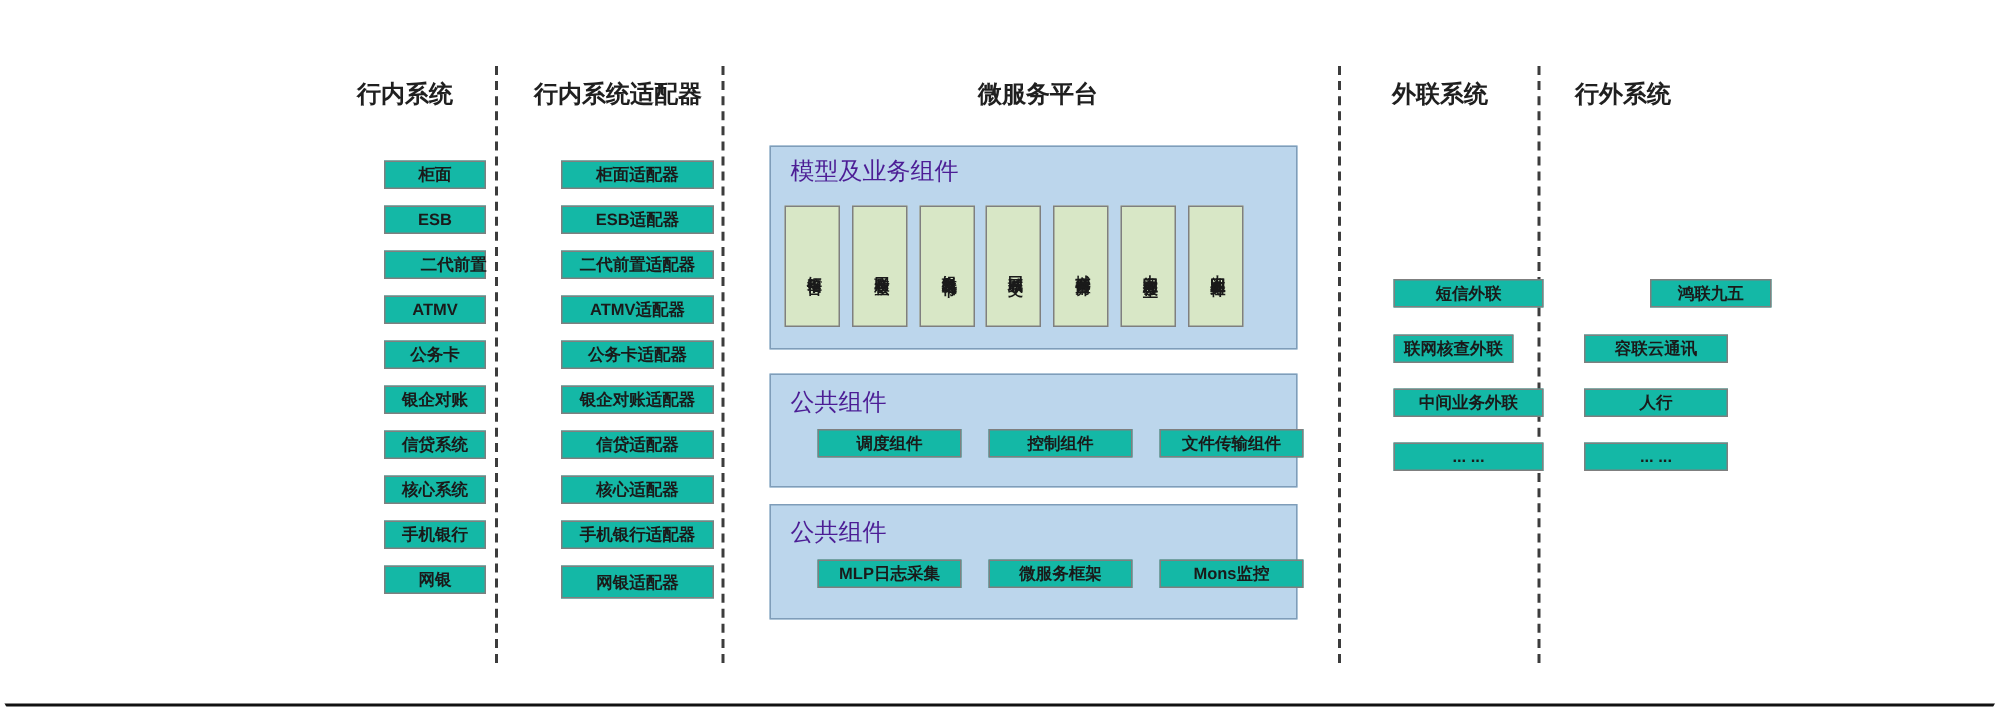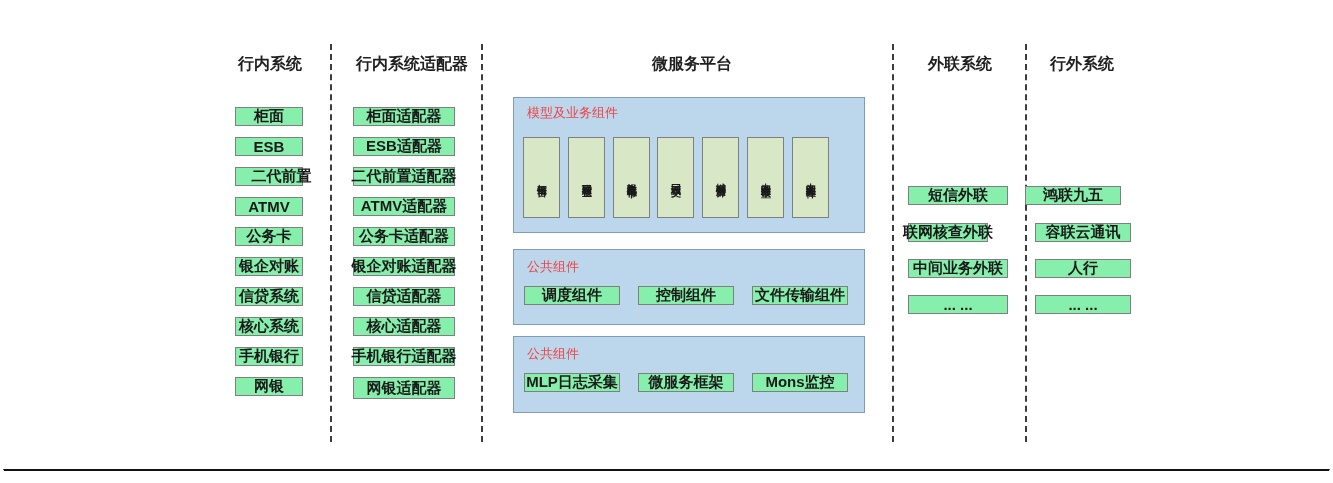--- a/index.html
+++ b/index.html
@@ -19,29 +19,30 @@
     font-size: 16px;
     font-weight: bold;
     color: #1f1f1f;
     text-align: center;
     line-height: 22px;
     white-space: nowrap;
   }
   .gbox {
     position: absolute;
     box-sizing: border-box;
-    background: #86efac;
+    background: #14b8a6;
     border: 1px solid #7f7f7f;
     display: flex;
     align-items: center;
     justify-content: center;
-    font-size: 15px;
+    font-size: 11px;
     font-weight: bold;
     color: #1a1a1a;
     white-space: nowrap;
+    margin-left: 21px;
   }
   .vbox {
     position: absolute;
     box-sizing: border-box;
     background: #d8e7c6;
     border: 1px solid #7f7f7f;
     display: flex;
     align-items: center;
     justify-content: center;
     font-size: 10px;
@@ -53,22 +54,22 @@
     letter-spacing: 1px;
   }
   .bluebox {
     position: absolute;
     box-sizing: border-box;
     background: #bcd6ec;
     border: 1px solid #7f9db9;
   }
   .grouplabel {
     position: absolute;
-    font-size: 13px;
-    color: #ef4444;
+    font-size: 16px;
+    color: #4c1d95;
     white-space: nowrap;
   }
   .dash {
     position: absolute;
     top: 44px;
     height: 398px;
     width: 0;
     border-left: 2px dashed #3c3c3c;
   }
   .bottomline {
@@ -138,20 +139,20 @@
   <div class="grouplabel" style="left:527px; top:345px;">公共组件</div>
   <div class="gbox" style="left:524px; top:373px; width:96px; height:19px;">MLP日志采集</div>
   <div class="gbox" style="left:638px; top:373px; width:96px; height:19px;">微服务框架</div>
   <div class="gbox" style="left:752px; top:373px; width:96px; height:19px;">Mons监控</div>
 
   <div class="gbox" style="left:908px; top:186px; width:100px; height:19px;">短信外联</div>
   <div class="gbox" style="left:908px; top:223px; width:80px; height:19px;">联网核查外联</div>
   <div class="gbox" style="left:908px; top:259px; width:100px; height:19px;">中间业务外联</div>
   <div class="gbox" style="left:908px; top:295px; width:100px; height:19px;">... ...</div>
 
-  <div class="gbox" style="left:1025px; top:186px; width:96px; height:19px;">鸿联九五</div>
+  <div class="gbox" style="left:1079px; top:186px; width:81px; height:19px;">鸿联九五</div>
   <div class="gbox" style="left:1035px; top:223px; width:96px; height:19px;">容联云通讯</div>
   <div class="gbox" style="left:1035px; top:259px; width:96px; height:19px;">人行</div>
   <div class="gbox" style="left:1035px; top:295px; width:96px; height:19px;">... ...</div>
 
   <div class="bottomline"></div>
 
 </div>
 
 </body></html>

